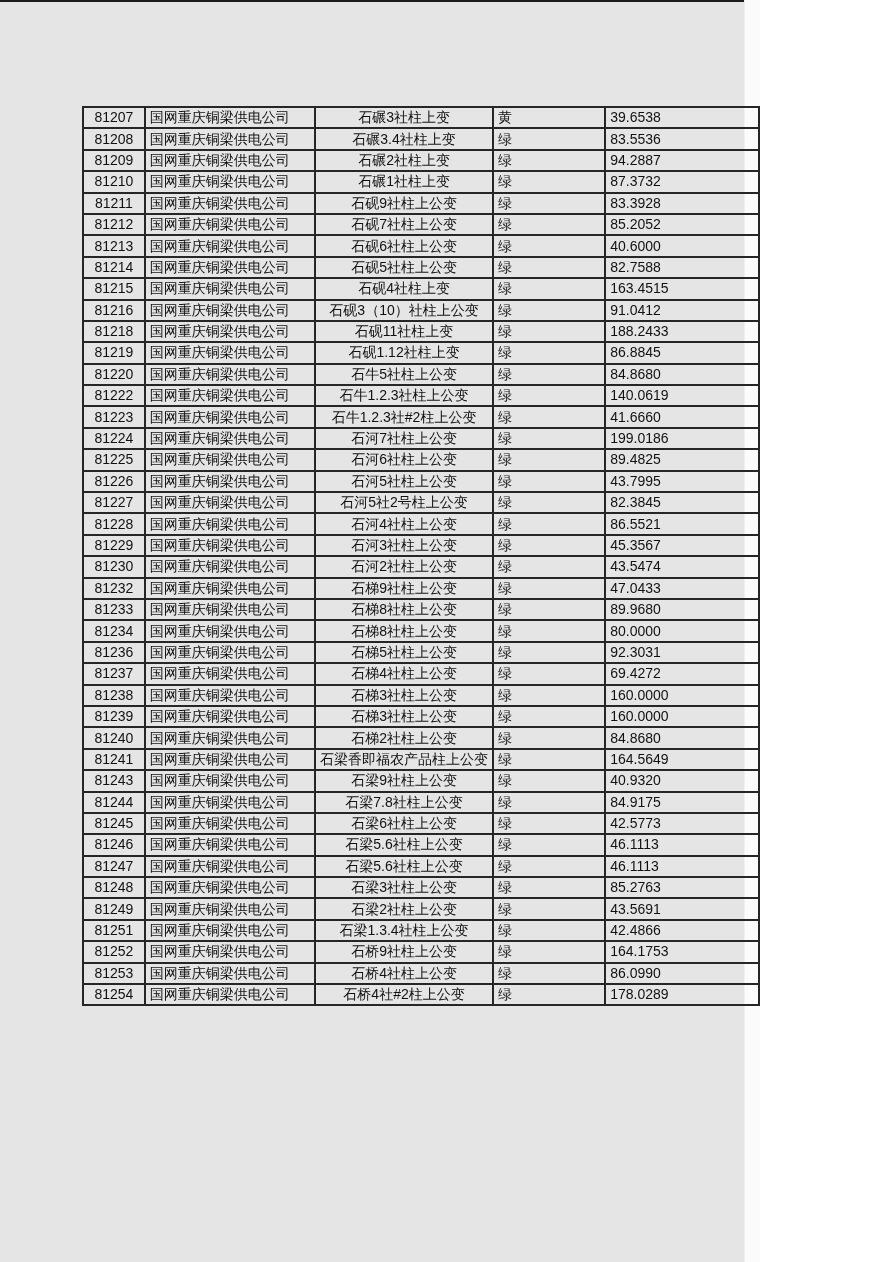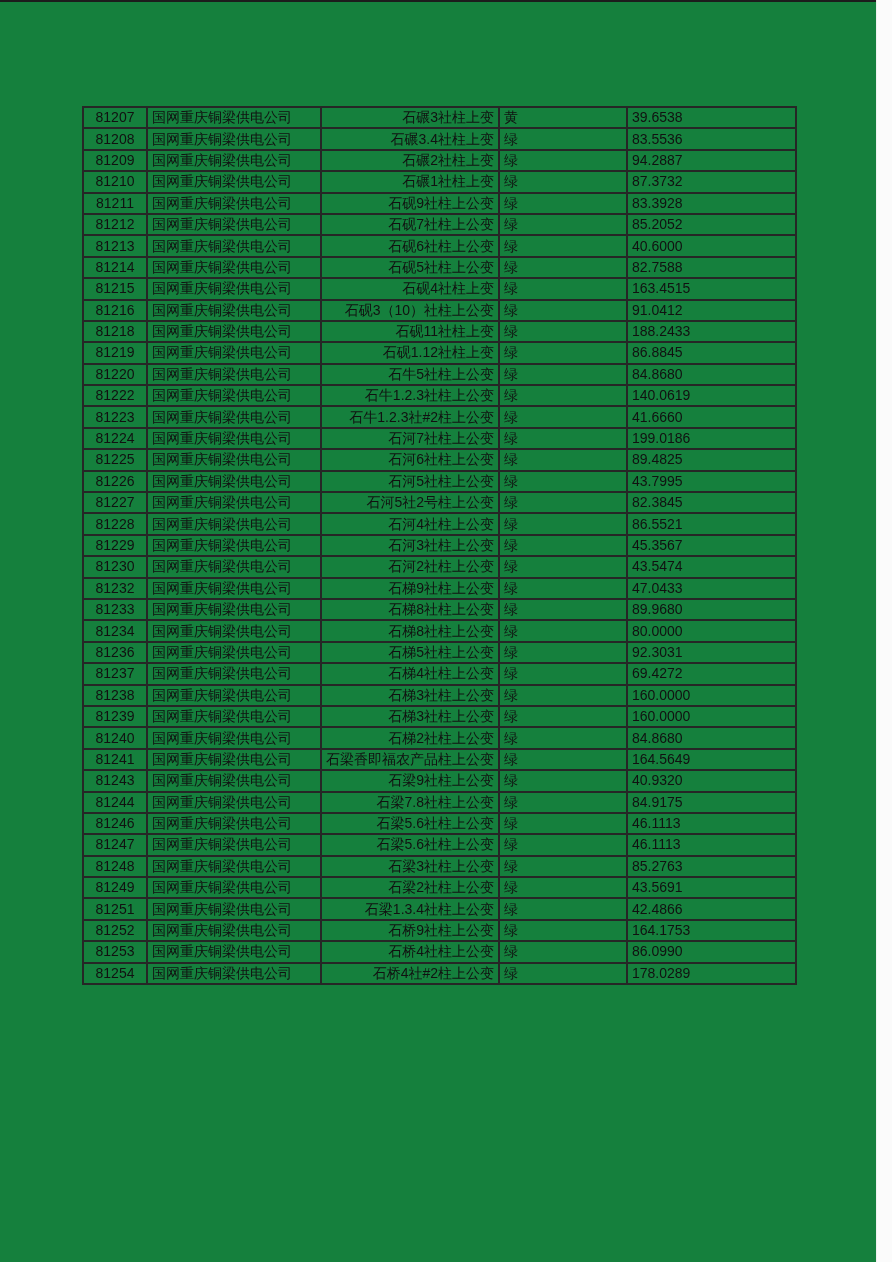--- a/index.html
+++ b/index.html
@@ -3,23 +3,23 @@
 <meta charset="utf-8">
 <style>
   html, body {
     margin: 0;
     padding: 0;
     background: #ffffff;
     font-family: "Liberation Sans", "DejaVu Sans", sans-serif;
   }
   .page {
     position: relative;
-    width: 892px;
+    width: 760px;
     height: 1262px;
-    background: #15803d;
+    background: #e5e5e5;
     overflow: hidden;
   }
   .top-line {
     position: absolute;
     top: 0;
     left: 0;
     width: 876px;
     height: 2px;
     background: #1c1c1c;
   }
@@ -47,21 +47,21 @@
     padding: 0 4px;
     font-size: 14px;
     line-height: 19px;
     color: #111111;
     white-space: nowrap;
     overflow: hidden;
     box-sizing: content-box;
   }
   td.c-id    { width: 54px;  text-align: center; }
   td.c-comp  { width: 164px; text-align: left;   }
-  td.c-name  { width: 164px; text-align: right; margin-left: 18px;   }
+  td.c-name  { width: 164px; text-align: center; margin-left: 18px;   }
   td.c-stat  { width: 118px; text-align: left;   }
   td.c-val   { width: 159px; text-align: left; }
 </style>
 </head>
 <body>
 
 <div class="page">
   <div class="top-line"></div>
   <div class="right-edge"></div>
 
@@ -293,20 +293,27 @@
             <td class="c-val">40.9320</td>
           </tr>
           <tr>
             <td class="c-id">81244</td>
             <td class="c-comp">国网重庆铜梁供电公司</td>
             <td class="c-name">石梁7.8社柱上公变</td>
             <td class="c-stat">绿</td>
             <td class="c-val">84.9175</td>
           </tr>
           <tr>
+            <td class="c-id">81245</td>
+            <td class="c-comp">国网重庆铜梁供电公司</td>
+            <td class="c-name">石梁6社柱上公变</td>
+            <td class="c-stat">绿</td>
+            <td class="c-val">42.5773</td>
+          </tr>
+          <tr>
             <td class="c-id">81246</td>
             <td class="c-comp">国网重庆铜梁供电公司</td>
             <td class="c-name">石梁5.6社柱上公变</td>
             <td class="c-stat">绿</td>
             <td class="c-val">46.1113</td>
           </tr>
           <tr>
             <td class="c-id">81247</td>
             <td class="c-comp">国网重庆铜梁供电公司</td>
             <td class="c-name">石梁5.6社柱上公变</td>

